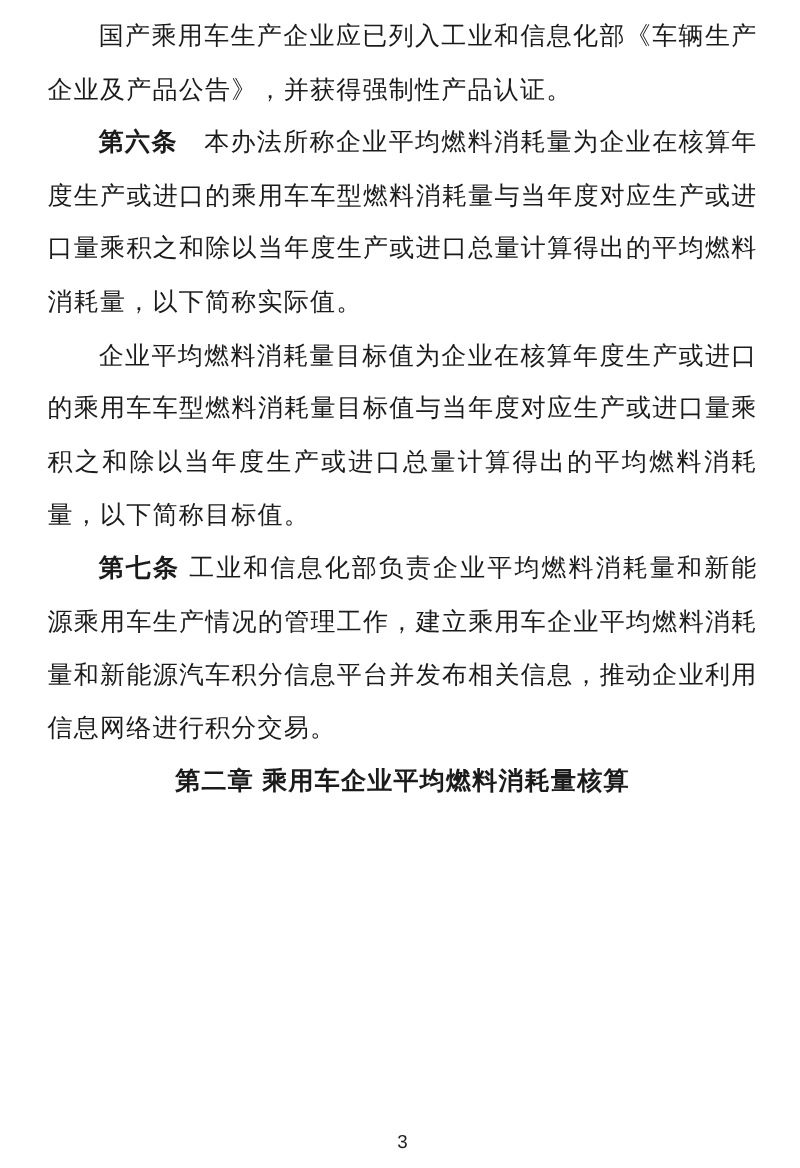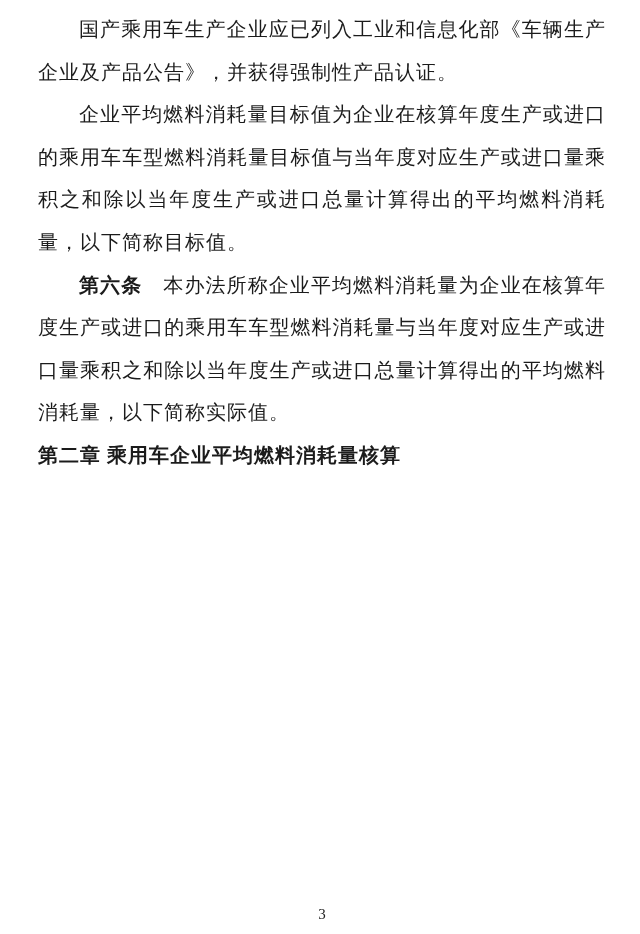--- a/index.html
+++ b/index.html
@@ -5,21 +5,21 @@
   html, body {
     margin: 0;
     padding: 0;
   }
   .page {
     position: relative;
     width: 640px;
     height: 934px;
     background: #ffffff;
     overflow: hidden;
-    font-family: Liberation Serif, serif;
+    font-family: Liberation Sans, sans-serif;
   }
   .content {
     position: absolute;
     left: 38px;
     top: 8px;
     width: 568px;
     font-size: 20px;
     line-height: 42.6px;
     letter-spacing: 1px;
     color: #1b1b1b;
@@ -27,21 +27,21 @@
     text-justify: inter-character;
   }
   .content p {
     margin: 0;
     padding: 0;
   }
   .content p.body-para {
     text-indent: 41px;
   }
   .content p.heading-para {
-    text-align: left;
+    text-align: center;
     text-indent: 0;
     font-weight: bold;
   }
   .content .run-bold {
     font-weight: bold;
   }
   .page-number {
     position: absolute;
     left: 38px;
     top: 903px;
@@ -51,18 +51,19 @@
     line-height: 22px;
     color: #222222;
   }
 </style>
 </head>
 <body>
 
 <div class="page">
   <div class="content" id="doc-content">
       <p class="body-para"><span>国产乘用车生产企业应已列入工业和信息化部《车辆生产企业及产品公告》，并获得强制性产品认证。</span></p>
+      <p class="body-para"><span class="run-bold">第六条</span><span>　本办法所称企业平均燃料消耗量为企业在核算年度生产或进口的乘用车车型燃料消耗量与当年度对应生产或进口量乘积之和除以当年度生产或进口总量计算得出的平均燃料消耗量，以下简称实际值。</span></p>
       <p class="body-para"><span>企业平均燃料消耗量目标值为企业在核算年度生产或进口的乘用车车型燃料消耗量目标值与当年度对应生产或进口量乘积之和除以当年度生产或进口总量计算得出的平均燃料消耗量，以下简称目标值。</span></p>
-      <p class="body-para"><span class="run-bold">第六条</span><span>　本办法所称企业平均燃料消耗量为企业在核算年度生产或进口的乘用车车型燃料消耗量与当年度对应生产或进口量乘积之和除以当年度生产或进口总量计算得出的平均燃料消耗量，以下简称实际值。</span></p>
+      <p class="body-para"><span class="run-bold">第七条</span><span> 工业和信息化部负责企业平均燃料消耗量和新能源乘用车生产情况的管理工作，建立乘用车企业平均燃料消耗量和新能源汽车积分信息平台并发布相关信息，推动企业利用信息网络进行积分交易。</span></p>
       <p class="heading-para"><span class="run-bold">第二章 乘用车企业平均燃料消耗量核算</span></p>
     </div>
   <div class="page-number">3</div>
 </div>
 
 </body></html>

